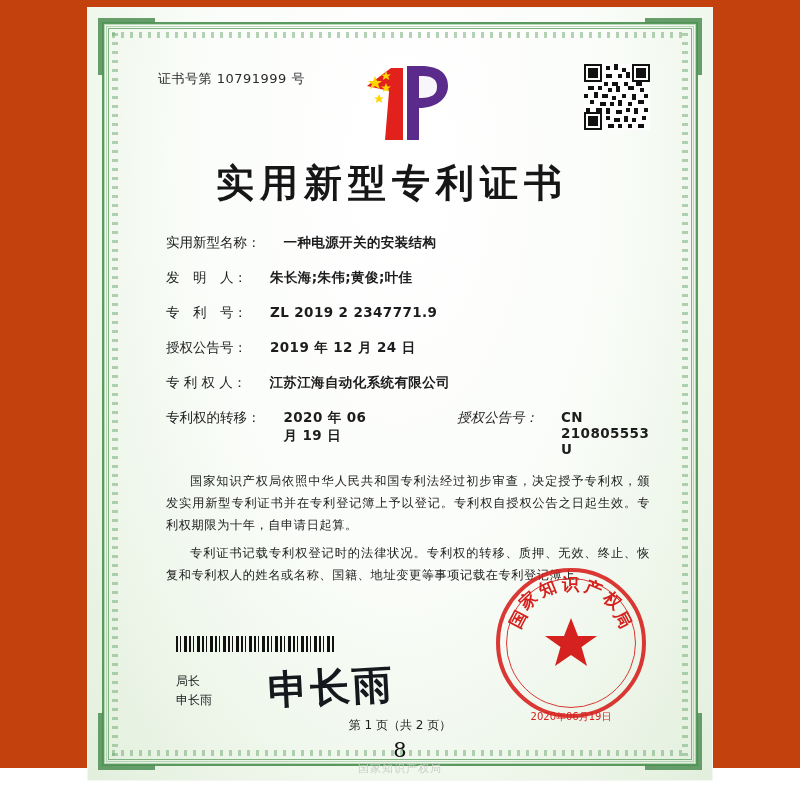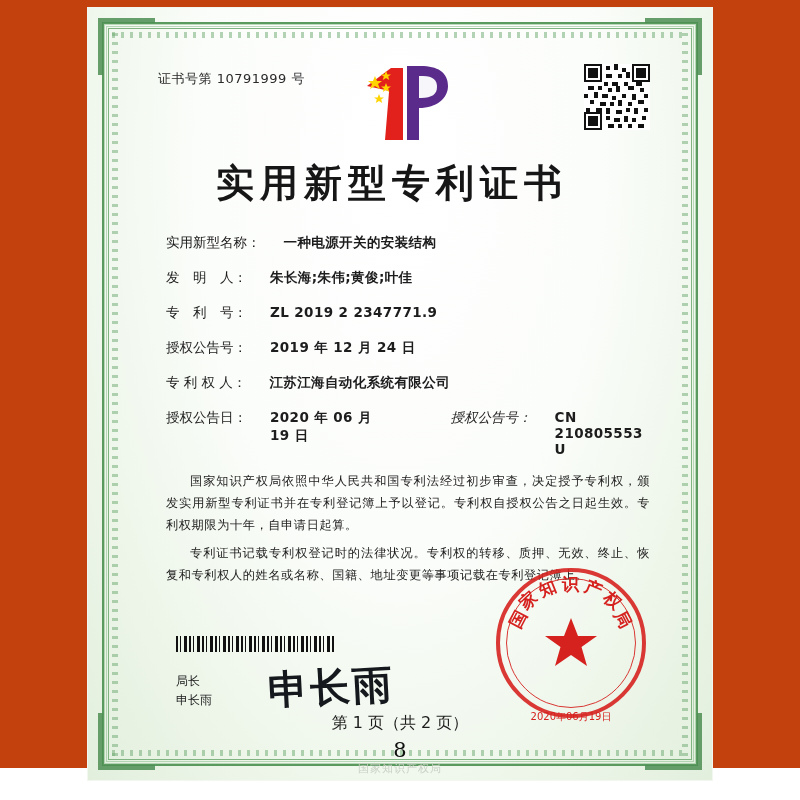--- a/index.html
+++ b/index.html
@@ -255,21 +255,21 @@
     white-space: nowrap;
     font-family: "DejaVu Sans", sans-serif;
   }
 
   .page-footer {
     position: absolute;
     left: 0;
     right: 0;
     bottom: 34px;
     text-align: center;
-    font-size: 16px;
+    font-size: 12px;
     color: #1c1c1c;
   }
   .page-num-big {
     position: absolute;
     left: 0;
     right: 0;
     bottom: 6px;
     text-align: center;
     font-size: 21px;
     color: #111;
@@ -402,21 +402,21 @@
       </div>
       <div class="field-row">
         <span class="field-label">授权公告号：</span>
         <span class="field-value">2019 年 12 月 24 日</span>
       </div>
       <div class="field-row">
         <span class="field-label">专 利 权 人：</span>
         <span class="field-value">江苏江海自动化系统有限公司</span>
       </div>
       <div class="field-row dual">
-        <span class="field-label">授权公告日：</span>
+        <span class="field-label">专利权的转移：</span>
         <span class="field-value">2020 年 06 月 19 日</span>
         <span class="field-second">授权公告号：</span>
         <span class="field-value">CN 210805553 U</span>
       </div>
     </div>
 
     <div class="paragraphs">
       <p>国家知识产权局依照中华人民共和国专利法经过初步审查，决定授予专利权，颁发实用新型专利证书并在专利登记簿上予以登记。专利权自授权公告之日起生效。专利权期限为十年，自申请日起算。</p>
       <p>专利证书记载专利权登记时的法律状况。专利权的转移、质押、无效、终止、恢复和专利权人的姓名或名称、国籍、地址变更等事项记载在专利登记簿上。</p>
     </div>

